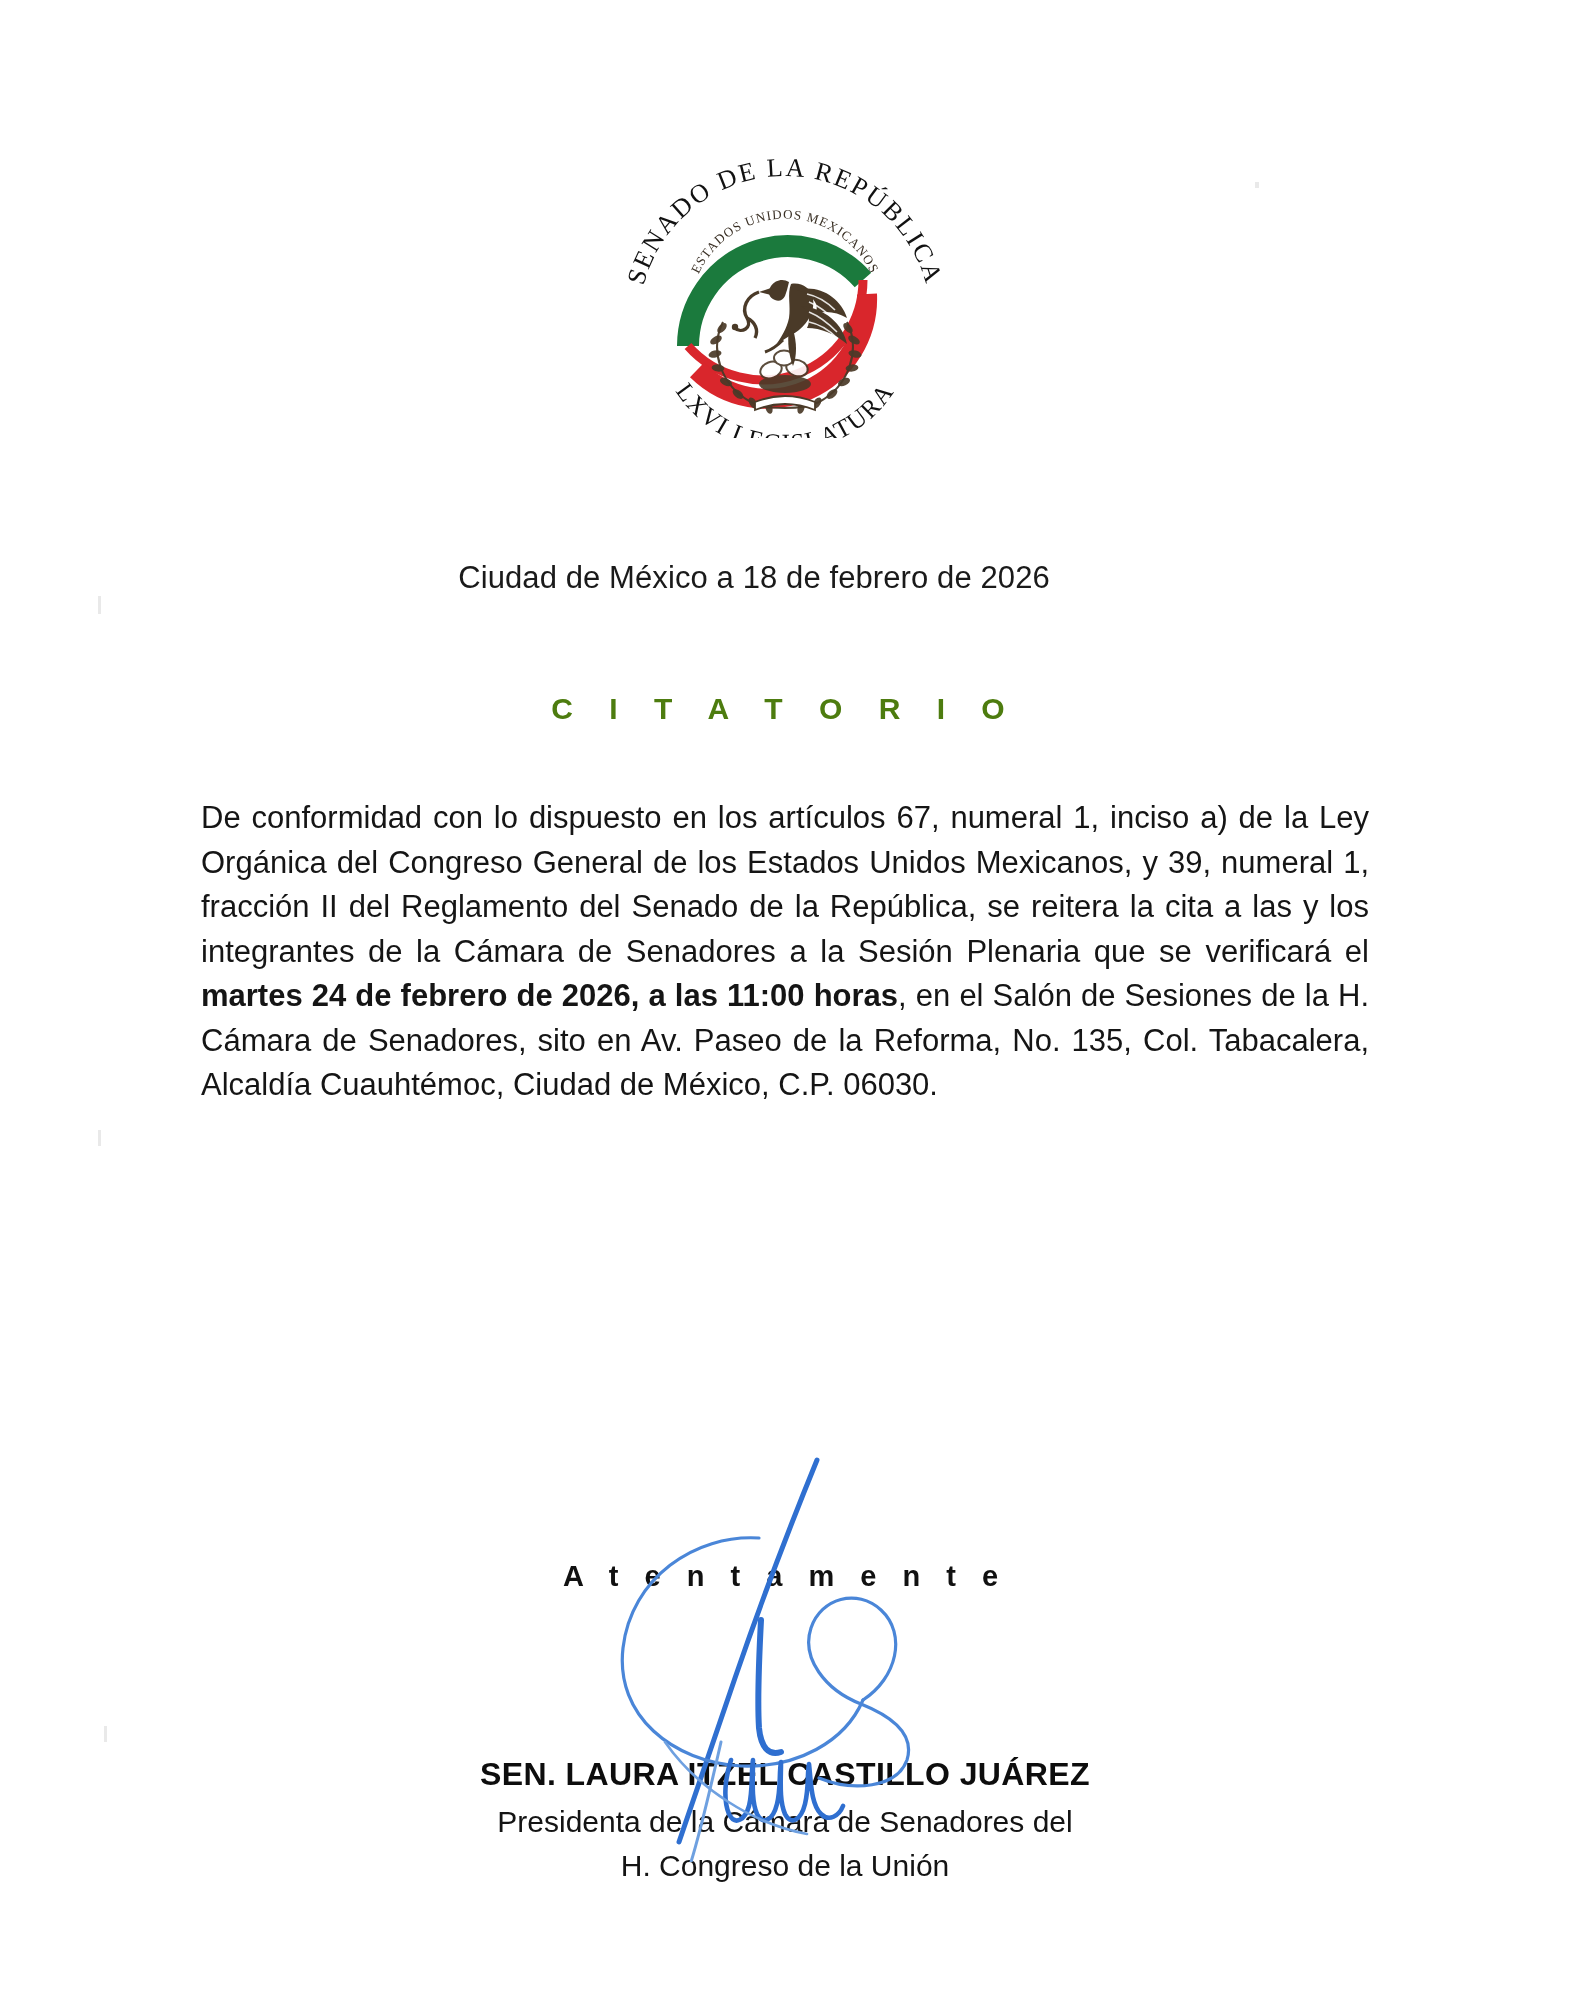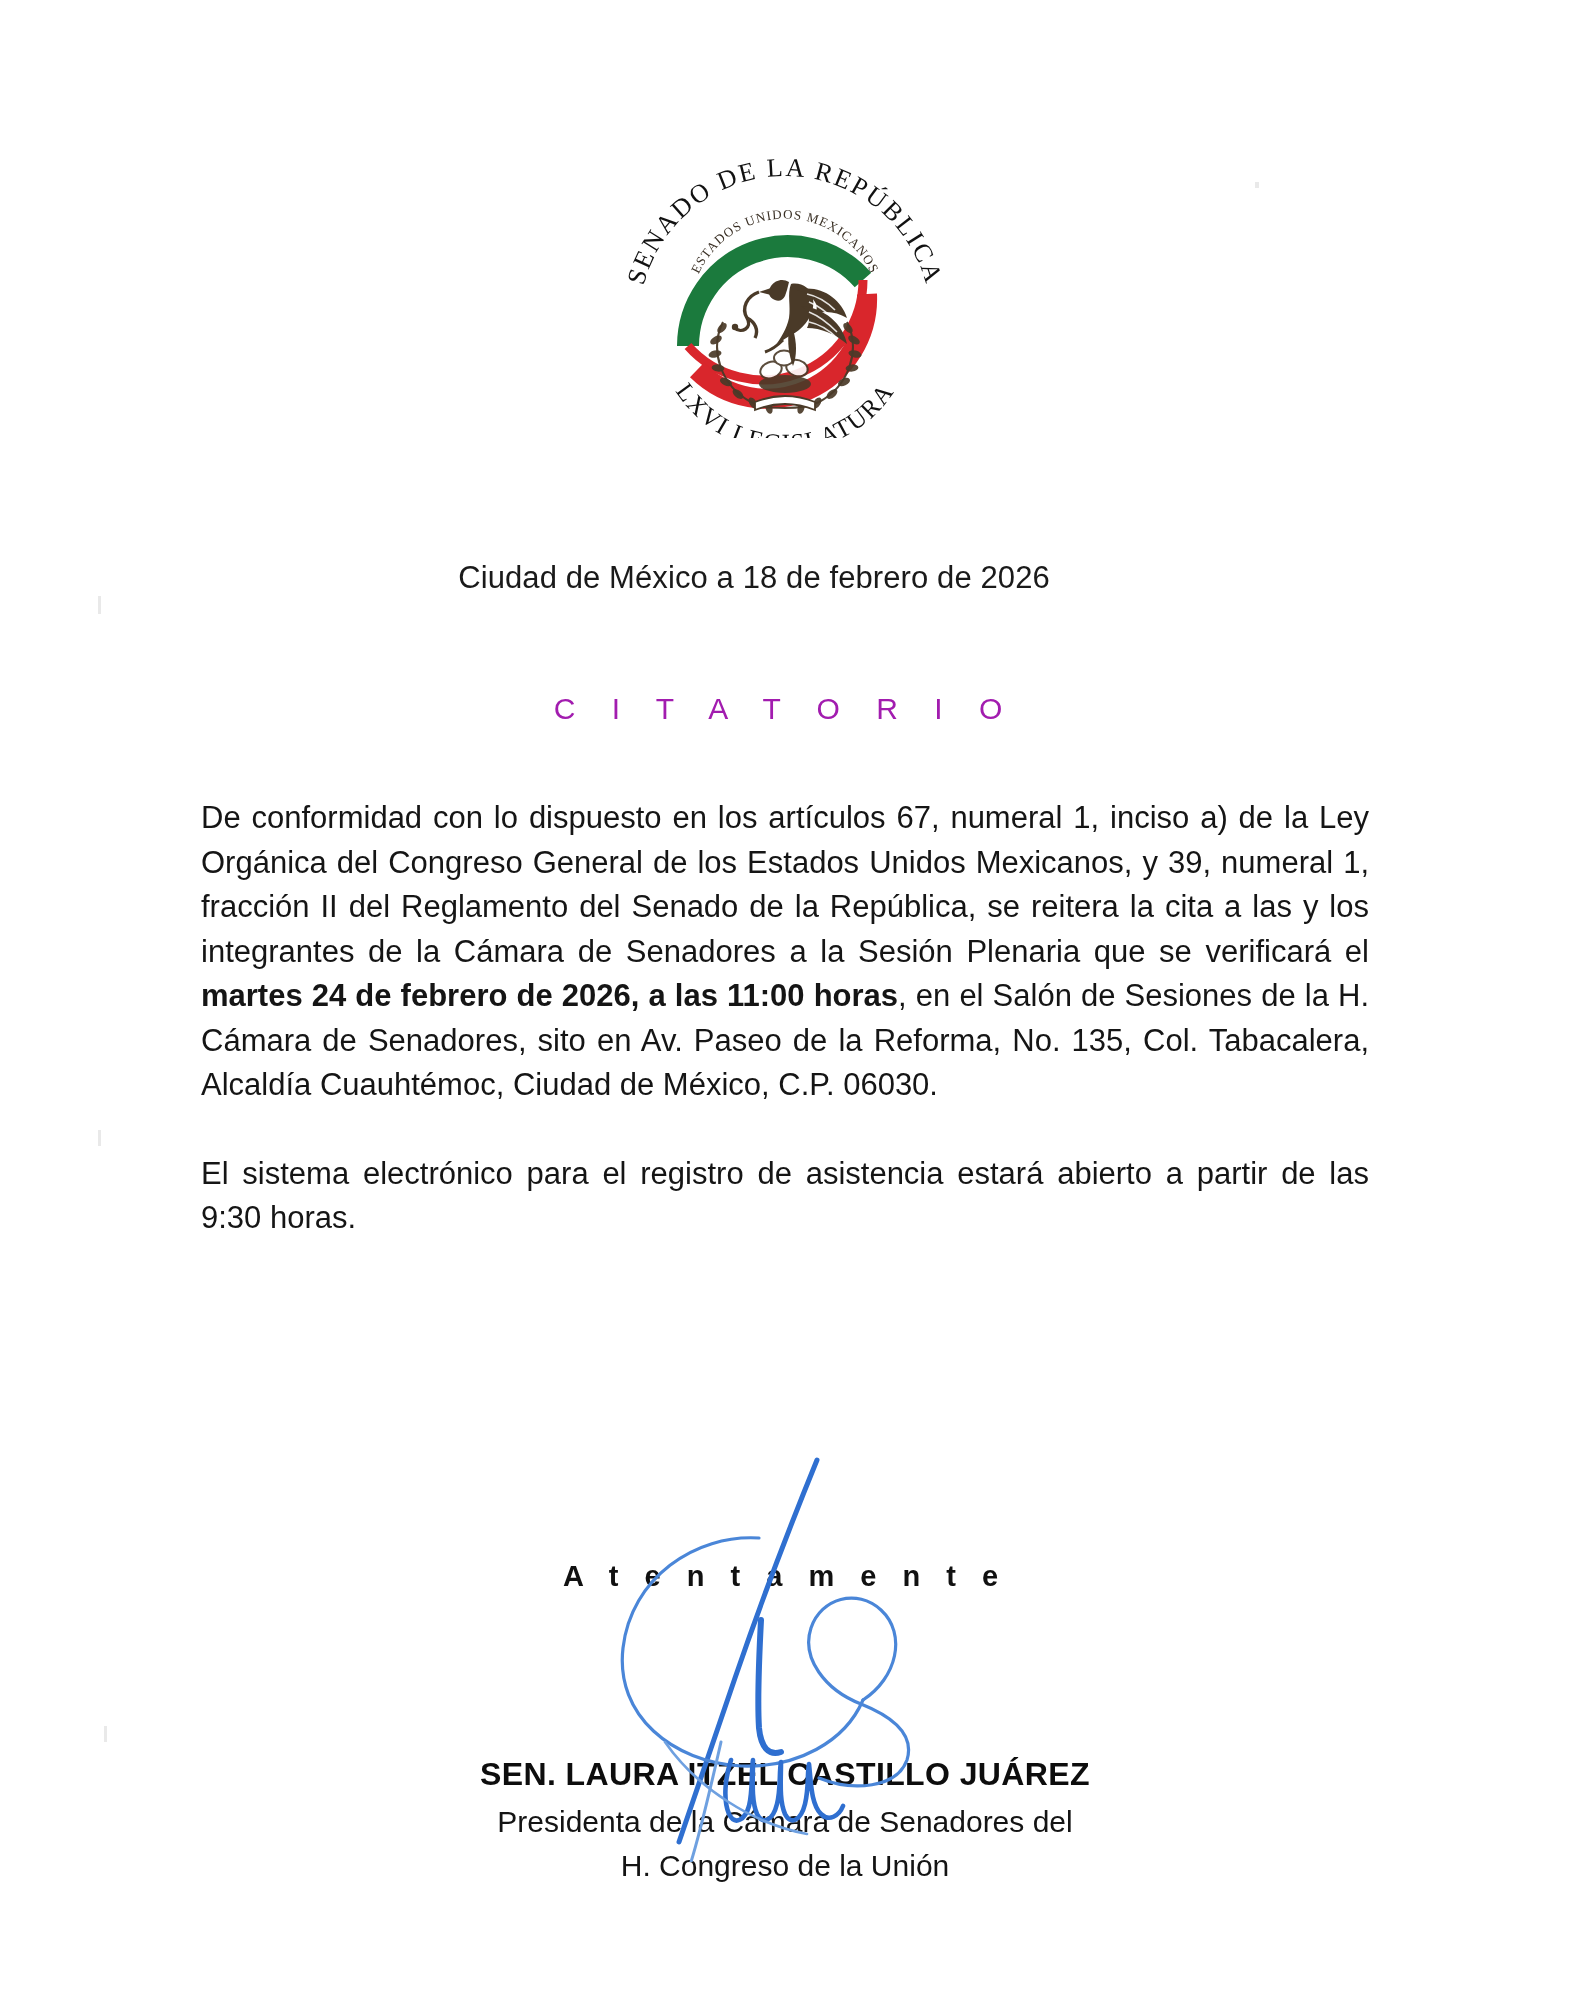--- a/index.html
+++ b/index.html
@@ -44,23 +44,23 @@
     letter-spacing: 0.1px;
     color: #1a1a1a;
   }
   .doc-title {
     position: absolute;
     top: 692px;
     left: 0;
     width: 1570px;
     text-align: center;
     font-size: 30px;
-    font-weight: normal;
+    font-weight: bold;
     letter-spacing: 14px;
-    color: #a21caf;
+    color: #4d7c0f;
   }
 
   .body-block {
     position: absolute;
     left: 193px;
     top: 788px;
     width: 1184px;
   }
   .para {
     font-size: 31px;
@@ -243,21 +243,20 @@
       </g>
     </svg>
   </div>
 
   <div class="date-line">Ciudad de México a 18 de febrero de 2026</div>
 
   <div class="doc-title">C I T A T O R I O</div>
 
   <div class="body-block">
     <p class="para"><span>De conformidad con lo dispuesto en los artículos 67, numeral 1, inciso a) de la Ley Orgánica del Congreso General de los Estados Unidos Mexicanos, y 39, numeral 1, fracción II del Reglamento del Senado de la República, se reitera la cita a las y los integrantes de la Cámara de Senadores a la Sesión Plenaria que se verificará el </span><b>martes 24 de febrero de 2026, a las 11:00 horas</b><span>, en el Salón de Sesiones de la H. Cámara de Senadores, sito en Av. Paseo de la Reforma, No. 135, Col. Tabacalera, Alcaldía Cuauhtémoc, Ciudad de México, C.P. 06030.</span></p>
-    <p class="para"><span>El sistema electrónico para el registro de asistencia estará abierto a partir de las 9:30 horas.</span></p>
   </div>
 
   <div class="sign-area"></div>
 
   <div class="atentamente">A t e n t a m e n t e</div>
 
   <svg class="signature-svg" viewBox="0 0 420 420">
     <g fill="none" stroke-linecap="round" stroke-linejoin="round">
 
       <path d="M 272 18 C 250 72 218 154 190 236 C 170 296 150 352 134 400" stroke="#2f6fd0" stroke-width="5"></path>

